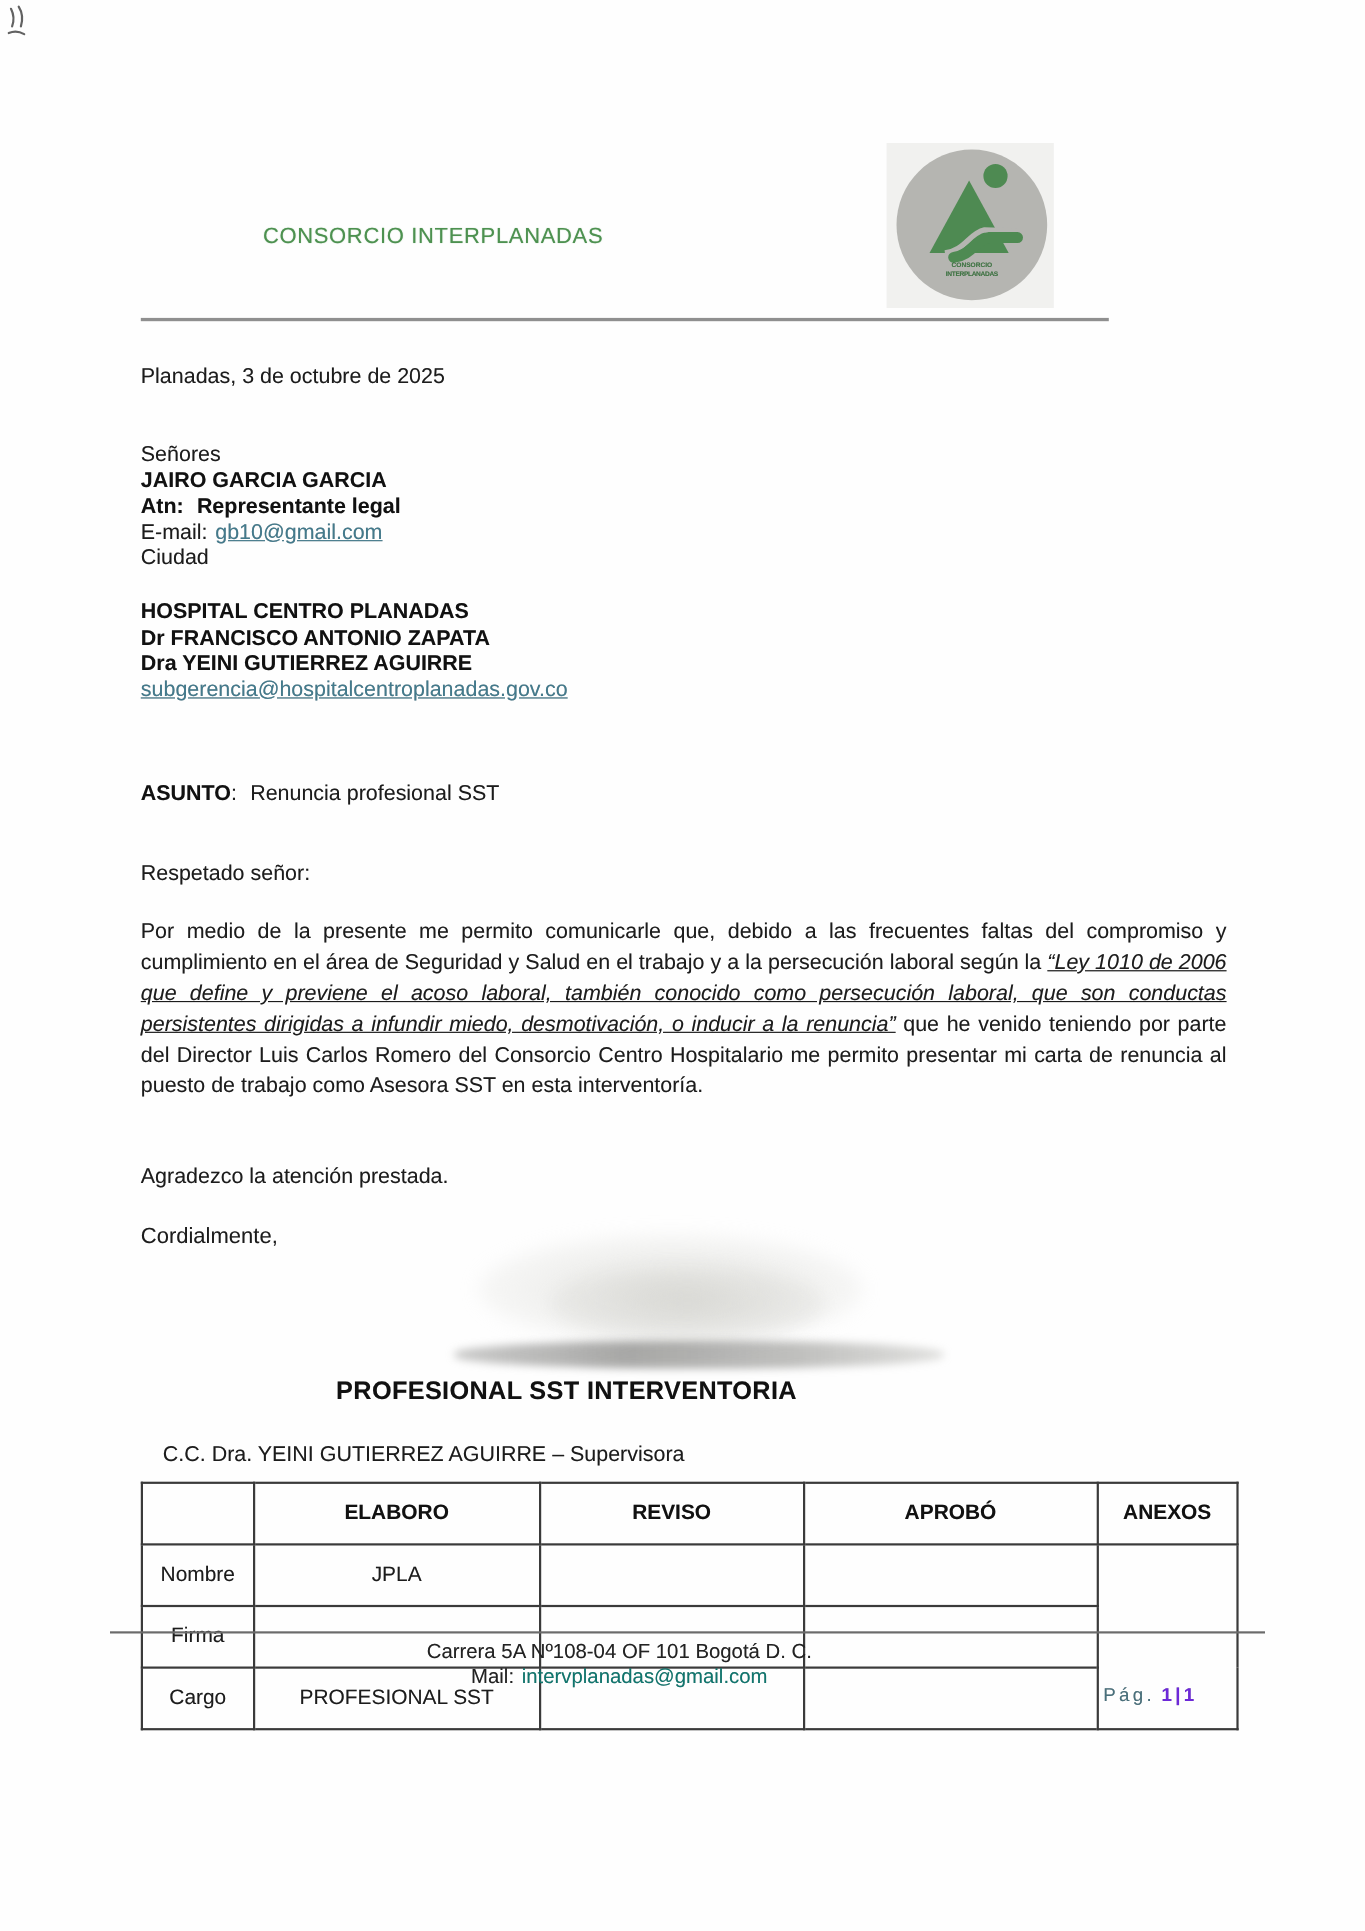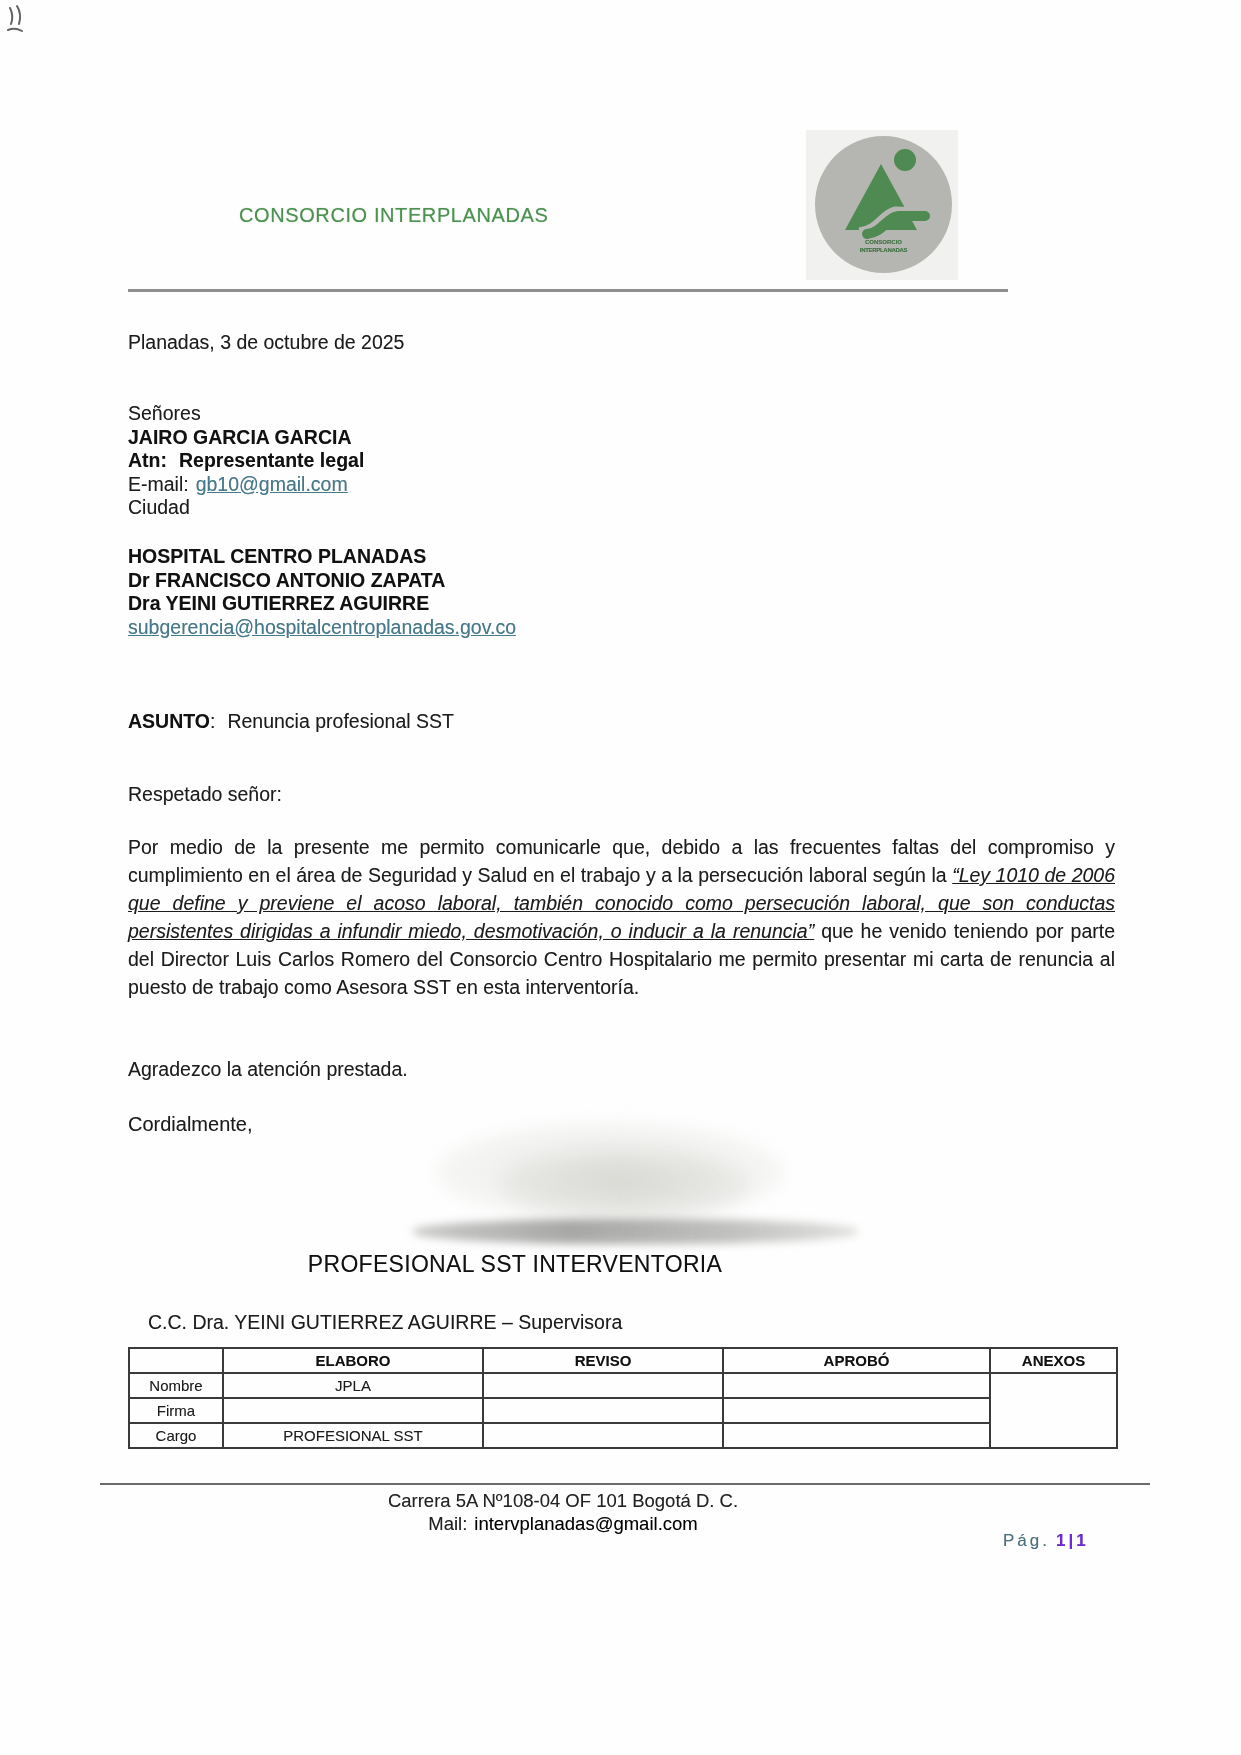--- a/index.html
+++ b/index.html
@@ -50,35 +50,35 @@
   .sig-blob1{left:435px;top:1122px;width:350px;height:100px;border-radius:50%;
     background:radial-gradient(ellipse at center, rgba(222,222,218,0.75), rgba(255,255,255,0));
     filter:blur(8px);}
   .sig-blob2{left:500px;top:1150px;width:250px;height:70px;border-radius:50%;
     background:radial-gradient(ellipse at center, rgba(205,205,200,0.6), rgba(255,255,255,0));
     filter:blur(7px);}
   .sig-streak{left:413px;top:1219px;width:445px;height:25px;border-radius:45%;
     background:linear-gradient(90deg, rgba(140,140,138,0.45), rgba(110,110,108,0.6) 35%, rgba(130,130,126,0.5) 70%, rgba(170,170,165,0.35));
     filter:blur(4px);}
   .sig-heading{left:0;top:1251px;width:1030px;text-align:center;
-    font-weight:normal;font-size:23px;color:#111;letter-spacing:0.3px;}
+    font-weight:bold;font-size:23px;color:#111;letter-spacing:0.3px;}
   .cc-line{left:148px;top:1311px;font-size:19.5px;}
   
   .appr-table{left:128px;top:1347px;border-collapse:collapse;table-layout:fixed;}
   .appr-table td,.appr-table th{
-    border:2px solid #3a3a3a;padding:3px;margin:0;
-    font-size:15px;text-align:center;vertical-align:middle;
+    border:2px solid #3a3a3a;padding:16px;margin:0;
+    font-size:19px;text-align:center;vertical-align:middle;
     font-family:"Liberation Sans", sans-serif;color:#1c1c1c;
     overflow:hidden;white-space:nowrap;
   }
   .appr-table th{font-weight:bold;color:#111;}
   
   .footer-rule{left:100px;top:1483px;width:1050px;border-top:2px solid #6b6b6b;}
   .footer-block{left:0;top:1490px;width:1126px;text-align:center;font-size:18.5px;line-height:22.5px;color:#222;}
-  .footer-link{color:#000000;}
+  .footer-link{color:#0f766e;}
   .pag{left:1003px;top:1531px;font-size:17px;letter-spacing:3px;color:#49707c;}
   .pag .val{font-weight:bold;color:#6d28d9;margin-left:6px;text-align:right;}
   .artifact{left:4px;top:2px;opacity:0.75;}
 </style>
 </head>
 <body>
 
 <div class="page">
 
   <svg class="abs artifact" width="34" height="38">

